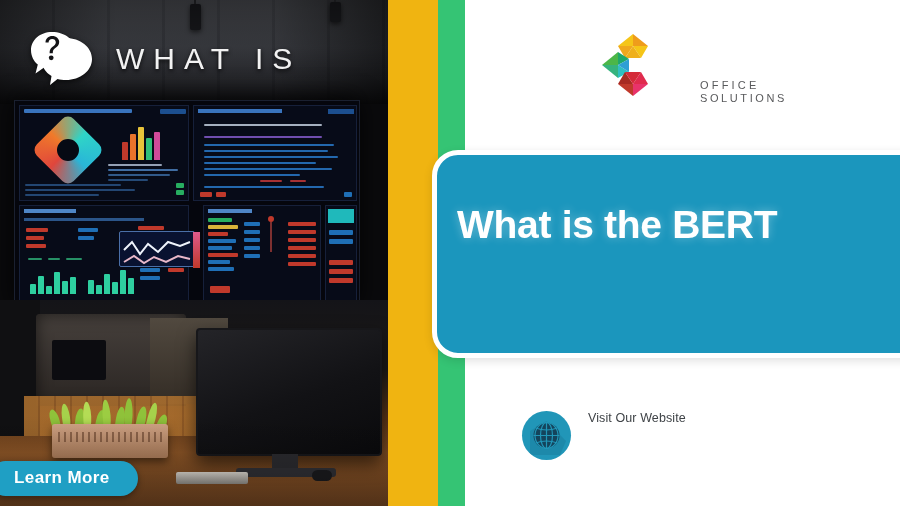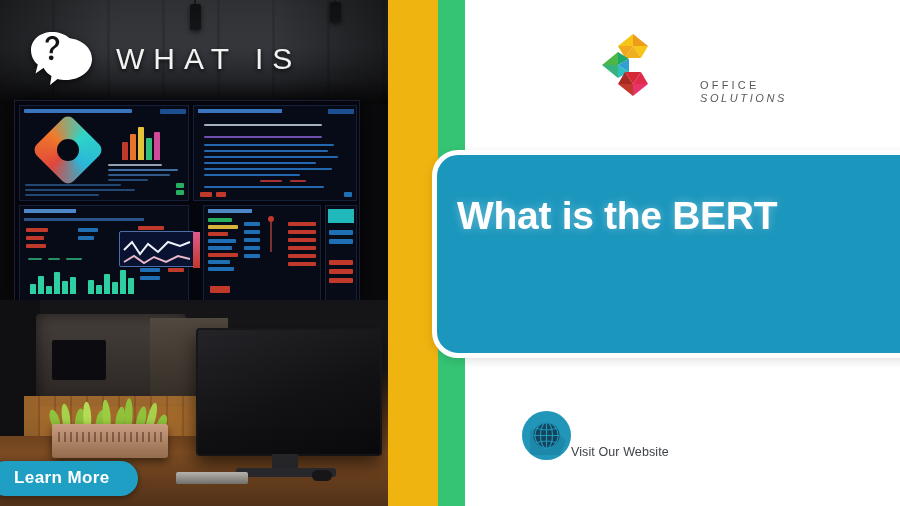--- a/index.html
+++ b/index.html
@@ -98,32 +98,32 @@
   .rightbg { position:absolute; left:465px; top:0; width:435px; height:506px; background:#ffffff; }
 
   
   .logo { position:absolute; left:596px; top:24px; width:160px; height:78px; }
   .hex { position:absolute; left:0; top:8px; width:74px; height:66px; }
   .logo-1800 { position:absolute; left:38px; top:18px; font-size:40px; font-weight:bold;
                color:#231f20; letter-spacing:-1px; line-height:1; }
   .logo-office { position:absolute; left:104px; top:55px; font-size:11px; color:#58595b;
                  letter-spacing:3.2px; line-height:1.18; }
   .logo-sol { position:absolute; left:104px; top:68px; font-size:11px; color:#58595b;
-              letter-spacing:2.6px; line-height:1.18;font-style:italic; }
+              letter-spacing:2.6px; line-height:1.18; }
 
   
   .titlecard { position:absolute; left:432px; top:150px; width:478px; height:208px;
                background:#1b96bd; border:5px solid #ffffff;
                border-radius:26px 0 0 26px; box-shadow:0 3px 10px rgba(0,0,0,.12); }
-  .titletxt { position:absolute; left:20px; top:37px; color:#ffffff; font-size:39px;
+  .titletxt { position:absolute; left:20px; top:46px; color:#ffffff; font-size:39px;
               font-weight:bold; line-height:1.25; letter-spacing:-.3px;
               text-shadow:0 0 10px rgba(255,255,255,.35); }
 
   
-  .website { position:absolute; left:522px; top:411px; display:flex; align-items:flex-end; }
+  .website { position:absolute; left:522px; top:411px; display:flex; align-items:flex-start; gap:17px; }
   .globe { position:relative; width:49px; height:49px; border-radius:50%;
            background:#2196b8; overflow:hidden; flex:none; }
   .wtext { display:flex; flex-direction:column; }
   .wlabel { font-size:12.5px; color:#3f4347; letter-spacing:.1px; margin-bottom:1px; }
   .wurl { font-size:19.5px; font-weight:bold; color:#121418; letter-spacing:-.4px; }
 </style>
 </head>
 <body>
 
 <div class="canvas">

